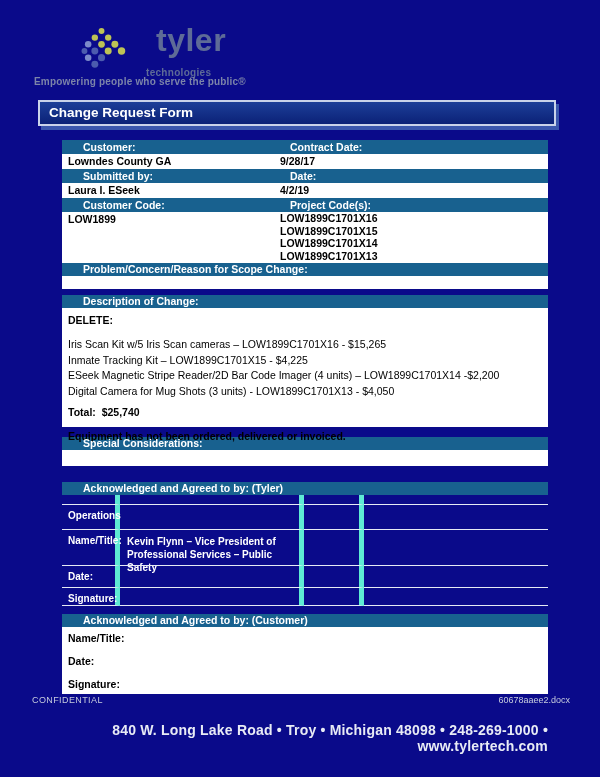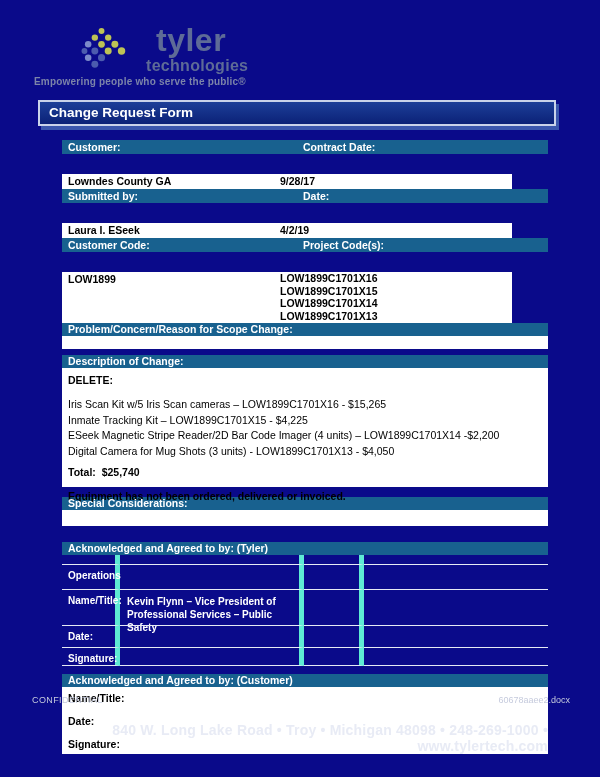--- a/index.html
+++ b/index.html
@@ -6,42 +6,42 @@
   .page{
     position:relative;width:600px;height:777px;overflow:hidden;
     background:#0a0a8a;
     font-family:"Liberation Sans",sans-serif;
     -webkit-font-smoothing:antialiased;
   }
   
   .logo-mark{position:absolute;left:80px;top:25px;width:46px;height:46px;}
   .brand{position:absolute;left:127px;top:24px;font-size:32px;font-weight:bold;
          color:#5e6b97;letter-spacing:0.5px;line-height:32px;margin-left:29px;}
-  .brand-sub{position:absolute;left:146px;top:57px;font-size:16px;font-weight:bold;
+  .brand-sub{position:absolute;left:146px;top:67px;font-size:10px;font-weight:bold;
          color:#5e6b97;letter-spacing:0.3px;}
   .tagline{position:absolute;left:34px;top:76px;font-size:10px;font-weight:bold;
          color:#7c84a9;letter-spacing:0.2px;}
   
   .title-bar{
     position:absolute;left:38px;top:100px;width:505px;height:22px;
     background:linear-gradient(180deg,#1d3f98 0%,#0b2177 100%);
     border:2px solid #c9d3ea;
     box-shadow:3px 4px 0 #3a57ae;
     color:#ffffff;font-size:13.5px;font-weight:bold;
     line-height:22px;padding-left:9px;
   }
   
   .form{position:absolute;left:62px;top:140px;width:486px;}
   .hdr{background:#18618f;color:#ffffff;font-weight:bold;font-size:10.5px;
-       display:flex;height:14px;line-height:14px;padding-left:6px;box-sizing:border-box;width:486px;gap:28px;}
+       display:flex;height:14px;line-height:14px;padding-left:21px;box-sizing:border-box;width:486px;}
   .hdr13{height:13px;line-height:13px;}
   .hdr .lcol{width:207px;flex:none;}
   .hdr .rcol{flex:1;}
   .val{background:#ffffff;color:#000000;font-weight:bold;font-size:10.5px;
-       display:flex;height:15px;line-height:15px;padding-left:6px;box-sizing:border-box;width:450px;margin-top:20px;}
+       display:flex;height:15px;line-height:15px;padding-left:6px;box-sizing:border-box;width:486px;}
   .val .lcol{width:207px;flex:none;}
   .val .rcol{flex:1;padding-left:5px;}
   .val-tall{height:51px;align-items:flex-start;}
   .codes{padding-left:21px;}
   .codes div{line-height:12.7px;font-weight:bold;}
   .empty-row{background:#ffffff;height:13px;width:486px;}
   .empty-row16{height:16px;}
   .g6{height:6px;} .g10{height:10px;} .g16{height:16px;} .g8{height:8px;}
   
   .desc-box{background:#ffffff;color:#000000;width:486px;height:119px;box-sizing:border-box;

